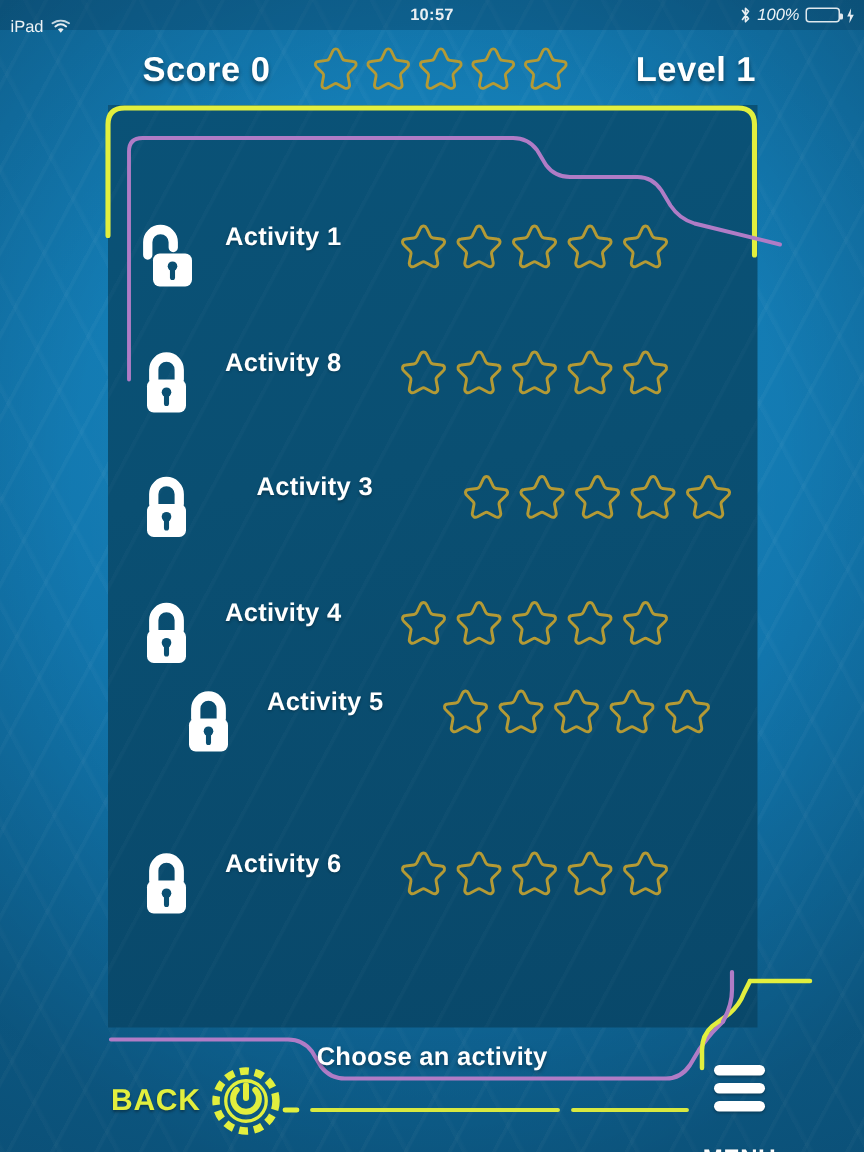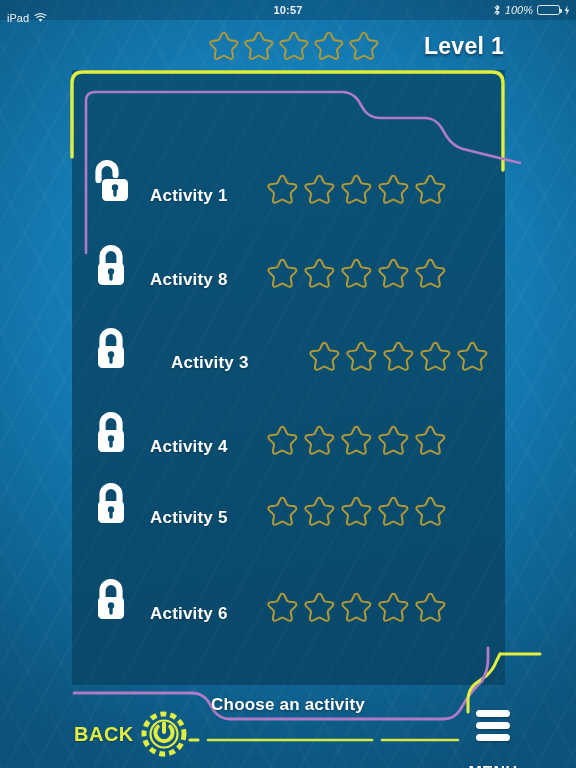--- a/index.html
+++ b/index.html
@@ -163,21 +163,21 @@
     left: 72px; top: 70px;
     width: 433px; height: 580px;
     z-index: 20;
   }
   .row {
     position: absolute;
     left: 0;
     width: 433px;
     height: 58px;
     display: flex;
-    align-items: flex-end;
+    align-items: flex-start;
   }
   .lock-slot {
     width: 78px;
     min-width: 78px;
     display: flex;
     align-items: center;
     justify-content: center;
   }
   .row-label {
     font-size: 17px;
@@ -287,20 +287,23 @@
       <span class="batt-shell">
         <span class="batt-fill"></span>
       </span>
       <svg width="6" height="11" viewBox="0 0 6 11">
         <path d="M3.4 0.5 L0.8 6 L2.7 6 L2.2 10.5 L5.2 4.8 L3.1 4.8 Z" fill="#e8eef2"></path>
       </svg>
     </div>
   </div>
 
   <div id="hud">
+    <div id="score-label">
+      <span>Score 0</span>
+    </div>
     <div id="hud-stars">
         <svg width="32" height="32" viewBox="0 0 32 32">
           <path d="M16 2.6 C16.9 2.6 17.5 3.3 17.9 4.1 L20.2 9.0 C20.6 9.8 21.2 10.2 22.0 10.3 L27.4 11.0 C28.4 11.1 29.2 11.7 29.4 12.5 C29.6 13.4 29.2 14.2 28.5 14.9 L24.6 18.7 C24.0 19.3 23.8 20.0 24.0 20.8 L25.0 26.2 C25.2 27.2 24.9 28.1 24.1 28.6 C23.4 29.1 22.5 29.0 21.7 28.6 L16.9 26.0 C16.2 25.6 15.5 25.6 14.8 26.0 L10.0 28.6 C9.2 29.0 8.3 29.1 7.6 28.6 C6.8 28.1 6.5 27.2 6.7 26.2 L7.7 20.8 C7.9 20.0 7.7 19.3 7.1 18.7 L3.2 14.9 C2.5 14.2 2.1 13.4 2.3 12.5 C2.5 11.7 3.3 11.1 4.3 11.0 L9.7 10.3 C10.5 10.2 11.1 9.8 11.5 9.0 L13.8 4.1 C14.2 3.3 14.8 2.6 16 2.6 Z" fill="none" stroke="#b49a35" stroke-width="1.9" stroke-linejoin="round"></path>
         </svg>
         <svg width="32" height="32" viewBox="0 0 32 32">
           <path d="M16 2.6 C16.9 2.6 17.5 3.3 17.9 4.1 L20.2 9.0 C20.6 9.8 21.2 10.2 22.0 10.3 L27.4 11.0 C28.4 11.1 29.2 11.7 29.4 12.5 C29.6 13.4 29.2 14.2 28.5 14.9 L24.6 18.7 C24.0 19.3 23.8 20.0 24.0 20.8 L25.0 26.2 C25.2 27.2 24.9 28.1 24.1 28.6 C23.4 29.1 22.5 29.0 21.7 28.6 L16.9 26.0 C16.2 25.6 15.5 25.6 14.8 26.0 L10.0 28.6 C9.2 29.0 8.3 29.1 7.6 28.6 C6.8 28.1 6.5 27.2 6.7 26.2 L7.7 20.8 C7.9 20.0 7.7 19.3 7.1 18.7 L3.2 14.9 C2.5 14.2 2.1 13.4 2.3 12.5 C2.5 11.7 3.3 11.1 4.3 11.0 L9.7 10.3 C10.5 10.2 11.1 9.8 11.5 9.0 L13.8 4.1 C14.2 3.3 14.8 2.6 16 2.6 Z" fill="none" stroke="#b49a35" stroke-width="1.9" stroke-linejoin="round"></path>
         </svg>
         <svg width="32" height="32" viewBox="0 0 32 32">
           <path d="M16 2.6 C16.9 2.6 17.5 3.3 17.9 4.1 L20.2 9.0 C20.6 9.8 21.2 10.2 22.0 10.3 L27.4 11.0 C28.4 11.1 29.2 11.7 29.4 12.5 C29.6 13.4 29.2 14.2 28.5 14.9 L24.6 18.7 C24.0 19.3 23.8 20.0 24.0 20.8 L25.0 26.2 C25.2 27.2 24.9 28.1 24.1 28.6 C23.4 29.1 22.5 29.0 21.7 28.6 L16.9 26.0 C16.2 25.6 15.5 25.6 14.8 26.0 L10.0 28.6 C9.2 29.0 8.3 29.1 7.6 28.6 C6.8 28.1 6.5 27.2 6.7 26.2 L7.7 20.8 C7.9 20.0 7.7 19.3 7.1 18.7 L3.2 14.9 C2.5 14.2 2.1 13.4 2.3 12.5 C2.5 11.7 3.3 11.1 4.3 11.0 L9.7 10.3 C10.5 10.2 11.1 9.8 11.5 9.0 L13.8 4.1 C14.2 3.3 14.8 2.6 16 2.6 Z" fill="none" stroke="#b49a35" stroke-width="1.9" stroke-linejoin="round"></path>
         </svg>
@@ -422,21 +425,21 @@
             <path d="M16 2.6 C16.9 2.6 17.5 3.3 17.9 4.1 L20.2 9.0 C20.6 9.8 21.2 10.2 22.0 10.3 L27.4 11.0 C28.4 11.1 29.2 11.7 29.4 12.5 C29.6 13.4 29.2 14.2 28.5 14.9 L24.6 18.7 C24.0 19.3 23.8 20.0 24.0 20.8 L25.0 26.2 C25.2 27.2 24.9 28.1 24.1 28.6 C23.4 29.1 22.5 29.0 21.7 28.6 L16.9 26.0 C16.2 25.6 15.5 25.6 14.8 26.0 L10.0 28.6 C9.2 29.0 8.3 29.1 7.6 28.6 C6.8 28.1 6.5 27.2 6.7 26.2 L7.7 20.8 C7.9 20.0 7.7 19.3 7.1 18.7 L3.2 14.9 C2.5 14.2 2.1 13.4 2.3 12.5 C2.5 11.7 3.3 11.1 4.3 11.0 L9.7 10.3 C10.5 10.2 11.1 9.8 11.5 9.0 L13.8 4.1 C14.2 3.3 14.8 2.6 16 2.6 Z" fill="none" stroke="#b49a35" stroke-width="1.9" stroke-linejoin="round"></path>
           </svg>
           <svg width="33" height="33" viewBox="0 0 32 32">
             <path d="M16 2.6 C16.9 2.6 17.5 3.3 17.9 4.1 L20.2 9.0 C20.6 9.8 21.2 10.2 22.0 10.3 L27.4 11.0 C28.4 11.1 29.2 11.7 29.4 12.5 C29.6 13.4 29.2 14.2 28.5 14.9 L24.6 18.7 C24.0 19.3 23.8 20.0 24.0 20.8 L25.0 26.2 C25.2 27.2 24.9 28.1 24.1 28.6 C23.4 29.1 22.5 29.0 21.7 28.6 L16.9 26.0 C16.2 25.6 15.5 25.6 14.8 26.0 L10.0 28.6 C9.2 29.0 8.3 29.1 7.6 28.6 C6.8 28.1 6.5 27.2 6.7 26.2 L7.7 20.8 C7.9 20.0 7.7 19.3 7.1 18.7 L3.2 14.9 C2.5 14.2 2.1 13.4 2.3 12.5 C2.5 11.7 3.3 11.1 4.3 11.0 L9.7 10.3 C10.5 10.2 11.1 9.8 11.5 9.0 L13.8 4.1 C14.2 3.3 14.8 2.6 16 2.6 Z" fill="none" stroke="#b49a35" stroke-width="1.9" stroke-linejoin="round"></path>
           </svg>
           <svg width="33" height="33" viewBox="0 0 32 32">
             <path d="M16 2.6 C16.9 2.6 17.5 3.3 17.9 4.1 L20.2 9.0 C20.6 9.8 21.2 10.2 22.0 10.3 L27.4 11.0 C28.4 11.1 29.2 11.7 29.4 12.5 C29.6 13.4 29.2 14.2 28.5 14.9 L24.6 18.7 C24.0 19.3 23.8 20.0 24.0 20.8 L25.0 26.2 C25.2 27.2 24.9 28.1 24.1 28.6 C23.4 29.1 22.5 29.0 21.7 28.6 L16.9 26.0 C16.2 25.6 15.5 25.6 14.8 26.0 L10.0 28.6 C9.2 29.0 8.3 29.1 7.6 28.6 C6.8 28.1 6.5 27.2 6.7 26.2 L7.7 20.8 C7.9 20.0 7.7 19.3 7.1 18.7 L3.2 14.9 C2.5 14.2 2.1 13.4 2.3 12.5 C2.5 11.7 3.3 11.1 4.3 11.0 L9.7 10.3 C10.5 10.2 11.1 9.8 11.5 9.0 L13.8 4.1 C14.2 3.3 14.8 2.6 16 2.6 Z" fill="none" stroke="#b49a35" stroke-width="1.9" stroke-linejoin="round"></path>
           </svg>
         </div>
       </div>
-      <div class="row" style="top: 400px;">
+      <div class="row" style="top: 388px; margin-left: 28px;">
         <div class="lock-slot">
           <svg width="40" height="48" viewBox="0 0 40 48">
             <path d="M11.5 21 L11.5 14.5 A8.5 8.5 0 0 1 28.5 14.5 L28.5 21" fill="none" stroke="#ffffff" stroke-width="6.2" stroke-linecap="round"></path>
             <rect x="7" y="21" width="26" height="22" rx="4.5" fill="#ffffff"></rect>
             <circle cx="20" cy="29.5" r="3.2" fill="#0a4f72"></circle>
             <path d="M20 30 L20 37" stroke="#0a4f72" stroke-width="3.4" stroke-linecap="round"></path>
           </svg>
         </div>
         <div class="row-label">Activity 5</div>
         <div class="row-stars">

